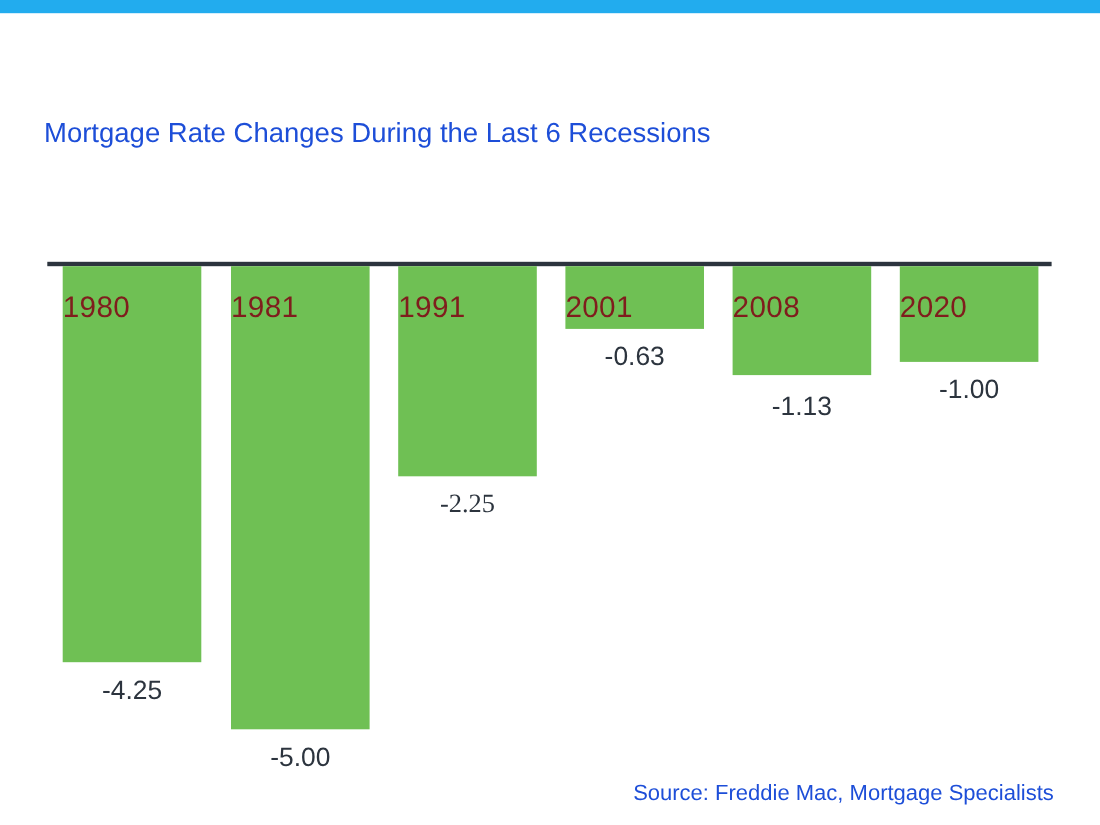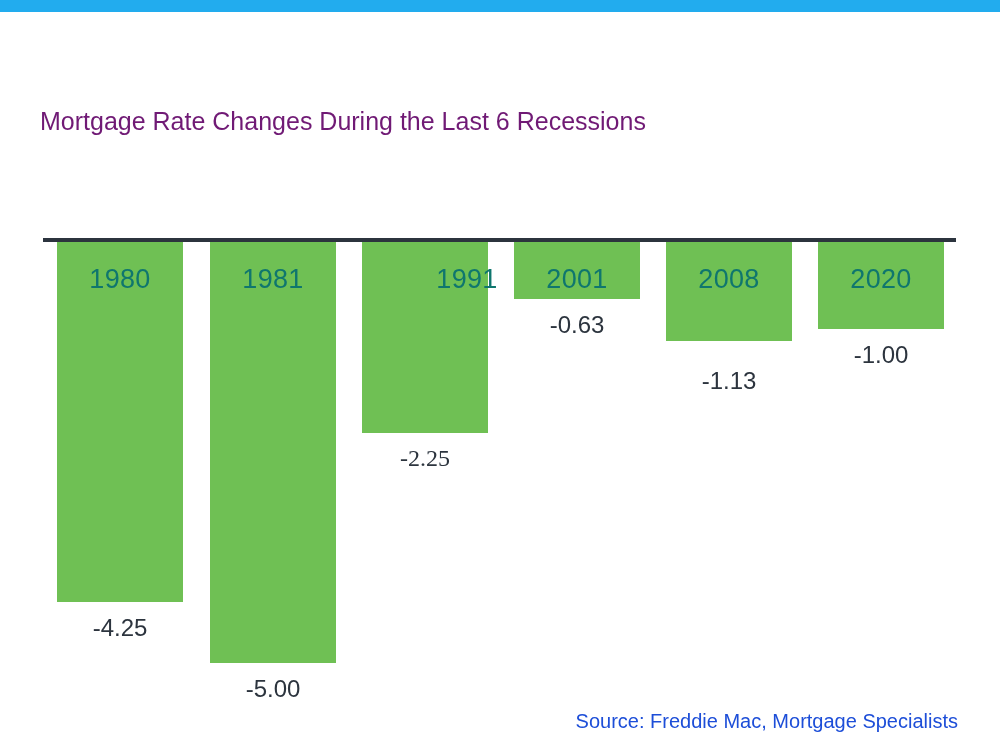--- a/index.html
+++ b/index.html
@@ -37,21 +37,21 @@
     color: #2C343E;
     letter-spacing: -0.4px;
     white-space: nowrap;
   }
   .subtitle {
     position: absolute;
     left: 40px;
     top: 107px;
     font-size: 25px;
     font-weight: normal;
-    color: #701a75;
+    color: #1d4ed8;
     white-space: nowrap;
   }
   .plot {
     position: absolute;
     left: 0;
     top: 0;
     width: 1000px;
     height: 750px;
   }
   .baseline {
@@ -67,22 +67,22 @@
     top: 242px;
   }
   .bar {
     position: absolute;
     top: 0;
     background: #6FC054;
   }
   .bar-year {
     position: absolute;
     top: 22px;
-    text-align: center;
-    color: #0f766e;
+    text-align: left;
+    color: #7f1d1d;
     font-size: 27px;
     font-weight: normal;
     letter-spacing: 0.3px;
   }
   .bar-value {
     position: absolute;
     text-align: center;
     color: #2C343E;
     font-size: 24px;
     font-weight: normal;
@@ -108,28 +108,28 @@
   <div class="plot">
     <div class="baseline"></div>
     <div id="bars" class="bar-group">
         <div class="bar" style="left: 57px; width: 126px; height: 360px; background: rgb(111, 192, 84);"></div>
         <div class="bar-year" style="left: 57px; width: 126px;">1980</div>
         <div class="bar-value" style="left: 45px; width: 150px; top: 372px;">-4.25</div>
         <div class="bar" style="left: 210px; width: 126px; height: 421px; background: rgb(111, 192, 84);"></div>
         <div class="bar-year" style="left: 210px; width: 126px;">1981</div>
         <div class="bar-value" style="left: 198px; width: 150px; top: 433px;">-5.00</div>
         <div class="bar" style="left: 362px; width: 126px; height: 191px; background: rgb(111, 192, 84);"></div>
-        <div class="bar-year" style="left: 362px; width: 126px; padding-left: 42px;">1991</div>
+        <div class="bar-year" style="left: 362px; width: 126px;">1991</div>
         <div class="bar-value" style="left: 350px; width: 150px; top: 203px; font-family: Liberation Serif, serif;">-2.25</div>
         <div class="bar" style="left: 514px; width: 126px; height: 57px; background: rgb(111, 192, 84);"></div>
         <div class="bar-year" style="left: 514px; width: 126px;">2001</div>
         <div class="bar-value" style="left: 502px; width: 150px; top: 69px;">-0.63</div>
         <div class="bar" style="left: 666px; width: 126px; height: 99px; background: rgb(111, 192, 84);"></div>
         <div class="bar-year" style="left: 666px; width: 126px;">2008</div>
-        <div class="bar-value" style="left: 654px; width: 150px; top: 125px;">-1.13</div>
+        <div class="bar-value" style="left: 654px; width: 150px; top: 114px;">-1.13</div>
         <div class="bar" style="left: 818px; width: 126px; height: 87px; background: rgb(111, 192, 84);"></div>
         <div class="bar-year" style="left: 818px; width: 126px;">2020</div>
         <div class="bar-value" style="left: 806px; width: 150px; top: 99px;">-1.00</div>
       </div>
   </div>
 
   <div class="source">Source: Freddie Mac, Mortgage Specialists</div>
 
 </div>
 

